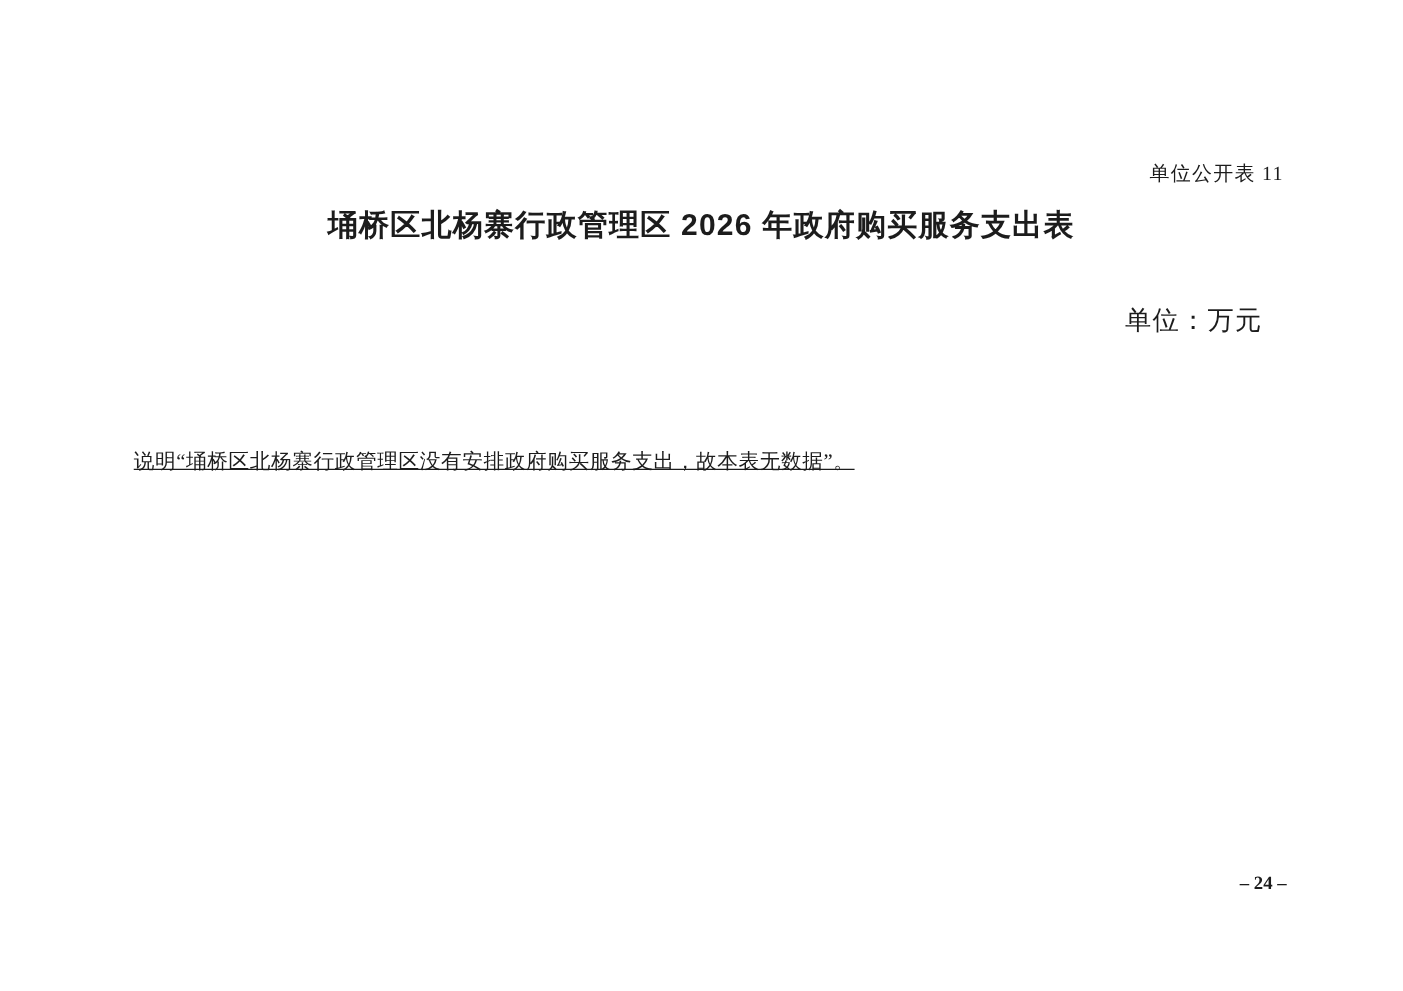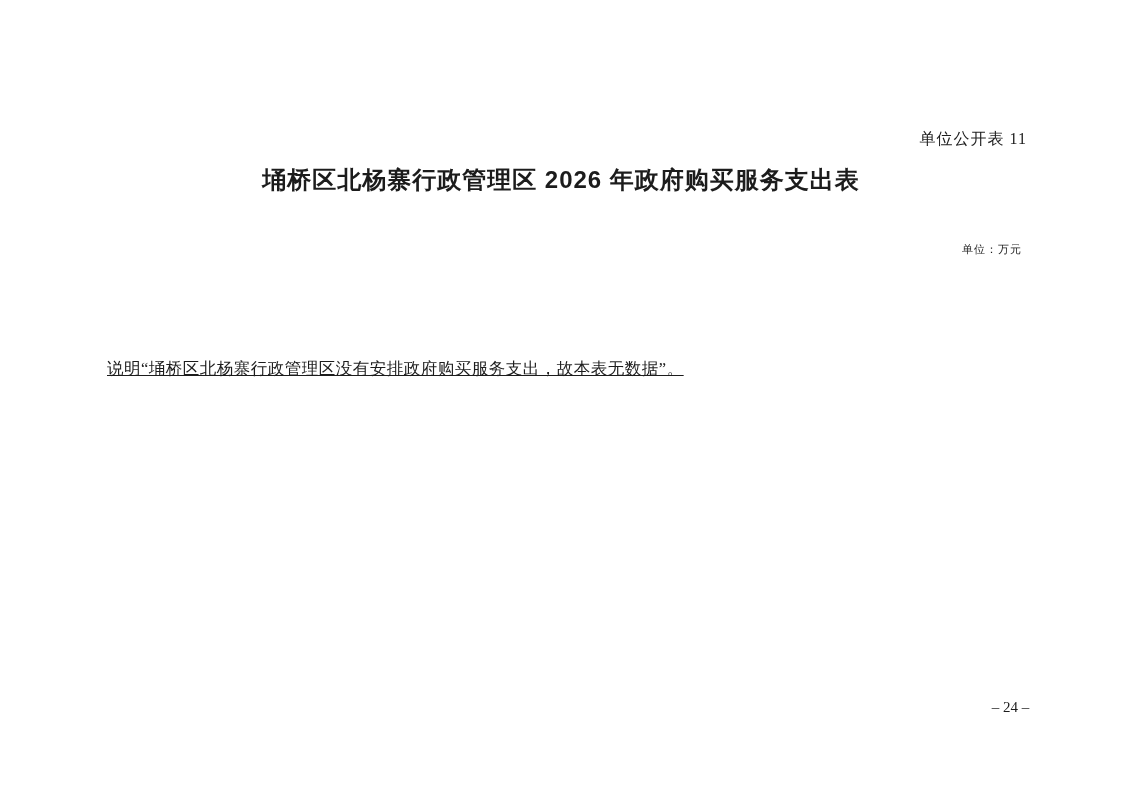--- a/index.html
+++ b/index.html
@@ -33,22 +33,22 @@
     text-align: center;
     font-family: "Liberation Sans", "DejaVu Sans", sans-serif;
     font-weight: bold;
     font-size: 24px;
     letter-spacing: 1px;
     white-space: nowrap;
   }
   .unit-label {
     position: absolute;
     top: 242px;
-    right: 100px;
-    font-size: 11px;
+    right: 112px;
+    font-size: 21px;
     letter-spacing: 1px;
     white-space: nowrap;
   }
   table.main-table {
     position: absolute;
     top: 267px;
     left: 103px;
     width: 915px;
     height: 73px;
     border-collapse: collapse;
@@ -73,20 +73,21 @@
     text-decoration: underline;
   }
   .page-number {
     position: absolute;
     top: 699px;
     left: 963px;
     width: 95px;
     text-align: center;
     font-size: 15px;
     white-space: nowrap;
+    font-weight: bold;
   }
 </style>
 </head>
 <body>
 
 <div class="page">
 
   <div class="doc-label">单位公开表 11</div>
 
   <div class="doc-title">埇桥区北杨寨行政管理区 2026 年政府购买服务支出表</div>

